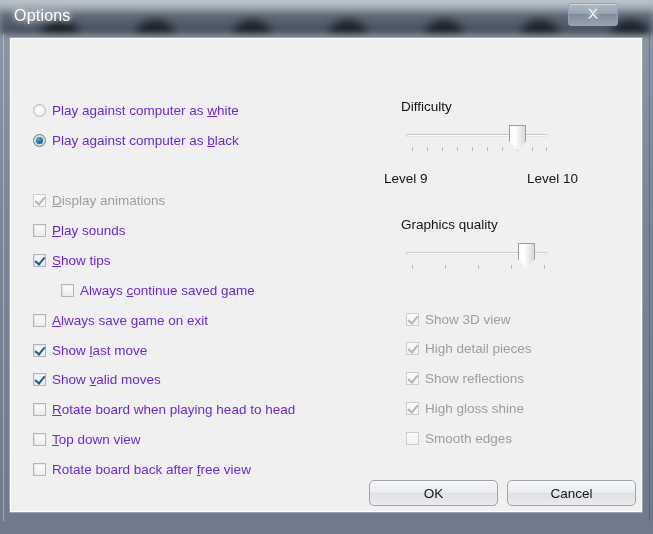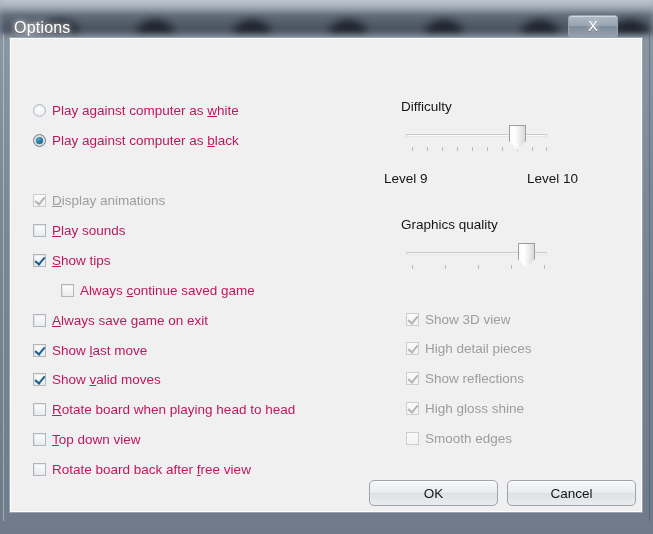--- a/index.html
+++ b/index.html
@@ -30,21 +30,21 @@
       radial-gradient(ellipse 34px 26px at 630px 34px, #1d232b 0%, #1d232b 38%, rgba(29,35,43,0) 72%),
       linear-gradient(180deg,#aab4c0 0%, #9aa5b2 14%, #5f6a78 45%, #424b57 100%);
     filter: blur(3px);
   }
   #glass-sheen {
     position: absolute; left: 0; top: 0; width: 653px; height: 14px;
     background: linear-gradient(180deg, rgba(255,255,255,0.34), rgba(255,255,255,0.02));
     pointer-events: none;
   }
   #titlebar {
-    position: absolute; left: 0; top: 12px; width: 625px; height: 34px;
+    position: absolute; left: 0; top: 0; width: 625px; height: 34px;
   }
   #title-text {
     position: absolute; left: 14px; top: 7px;
     font-size: 16px; color: #ffffff;
     text-shadow: 0 0 5px rgba(255,255,255,0.85), 0 0 9px rgba(255,255,255,0.55), 0 1px 1px rgba(0,0,0,0.35);
     letter-spacing: 0.2px;
   }
   #close-button {
     position: absolute; right: 7px; top: 3px;
     width: 50px; height: 23px;
@@ -78,21 +78,21 @@
     border: 1px solid #9aa4ae;
     box-shadow: inset 0 0 0 1px #ffffff;
   }
 
   
   .row {
     position: absolute;
     display: flex; align-items: center;
     white-space: nowrap;
     font-size: 13.5px;
-    color: #be185d;
+    color: #6d28d9;
   }
   .row.disabled { color: #9d9d9d; }
   .row .label { margin-left: 6px; line-height: 1; }
   u { text-decoration: underline; text-underline-offset: 1px; }
 
   
   .radio {
     width: 13px; height: 13px; flex: 0 0 13px;
     border-radius: 50%;
     background: radial-gradient(circle at 50% 35%, #ffffff 0%, #f2f4f6 55%, #dfe3e7 100%);

